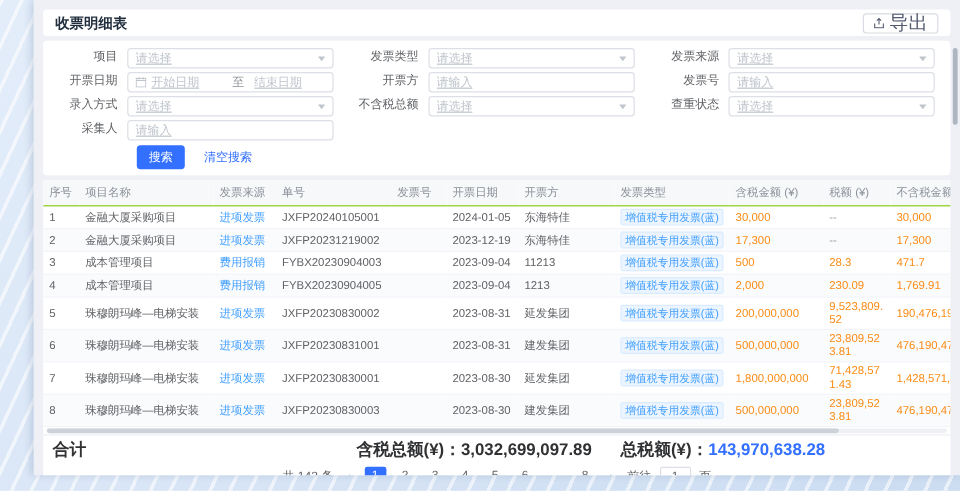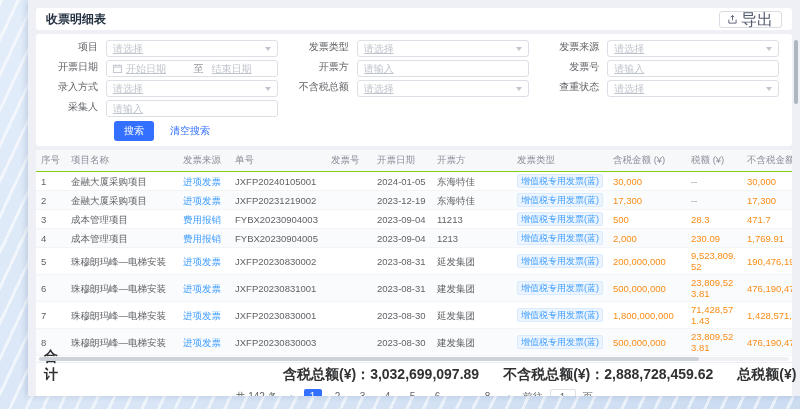--- a/index.html
+++ b/index.html
@@ -332,24 +332,20 @@
       </div>
 
     <div class="totals">
       <span>合计</span>
       <div class="sum-group">
         <span class="sum-item">
           <span>含税总额(¥)：</span>
           <span class="sum-val">3,032,699,097.89</span>
         </span>
         <span class="sum-item">
-          <span>不含税总额(¥)：</span>
-          <span class="sum-val">2,888,728,459.62</span>
-        </span>
-        <span class="sum-item">
           <span>总税额(¥)：</span>
           <span class="sum-val accent">143,970,638.28</span>
         </span>
       </div>
     </div>
 
     <div class="pager">
       <span>共 142 条</span>
       <span class="page-arrow">‹</span>
       <span class="page-btn active">1</span>

